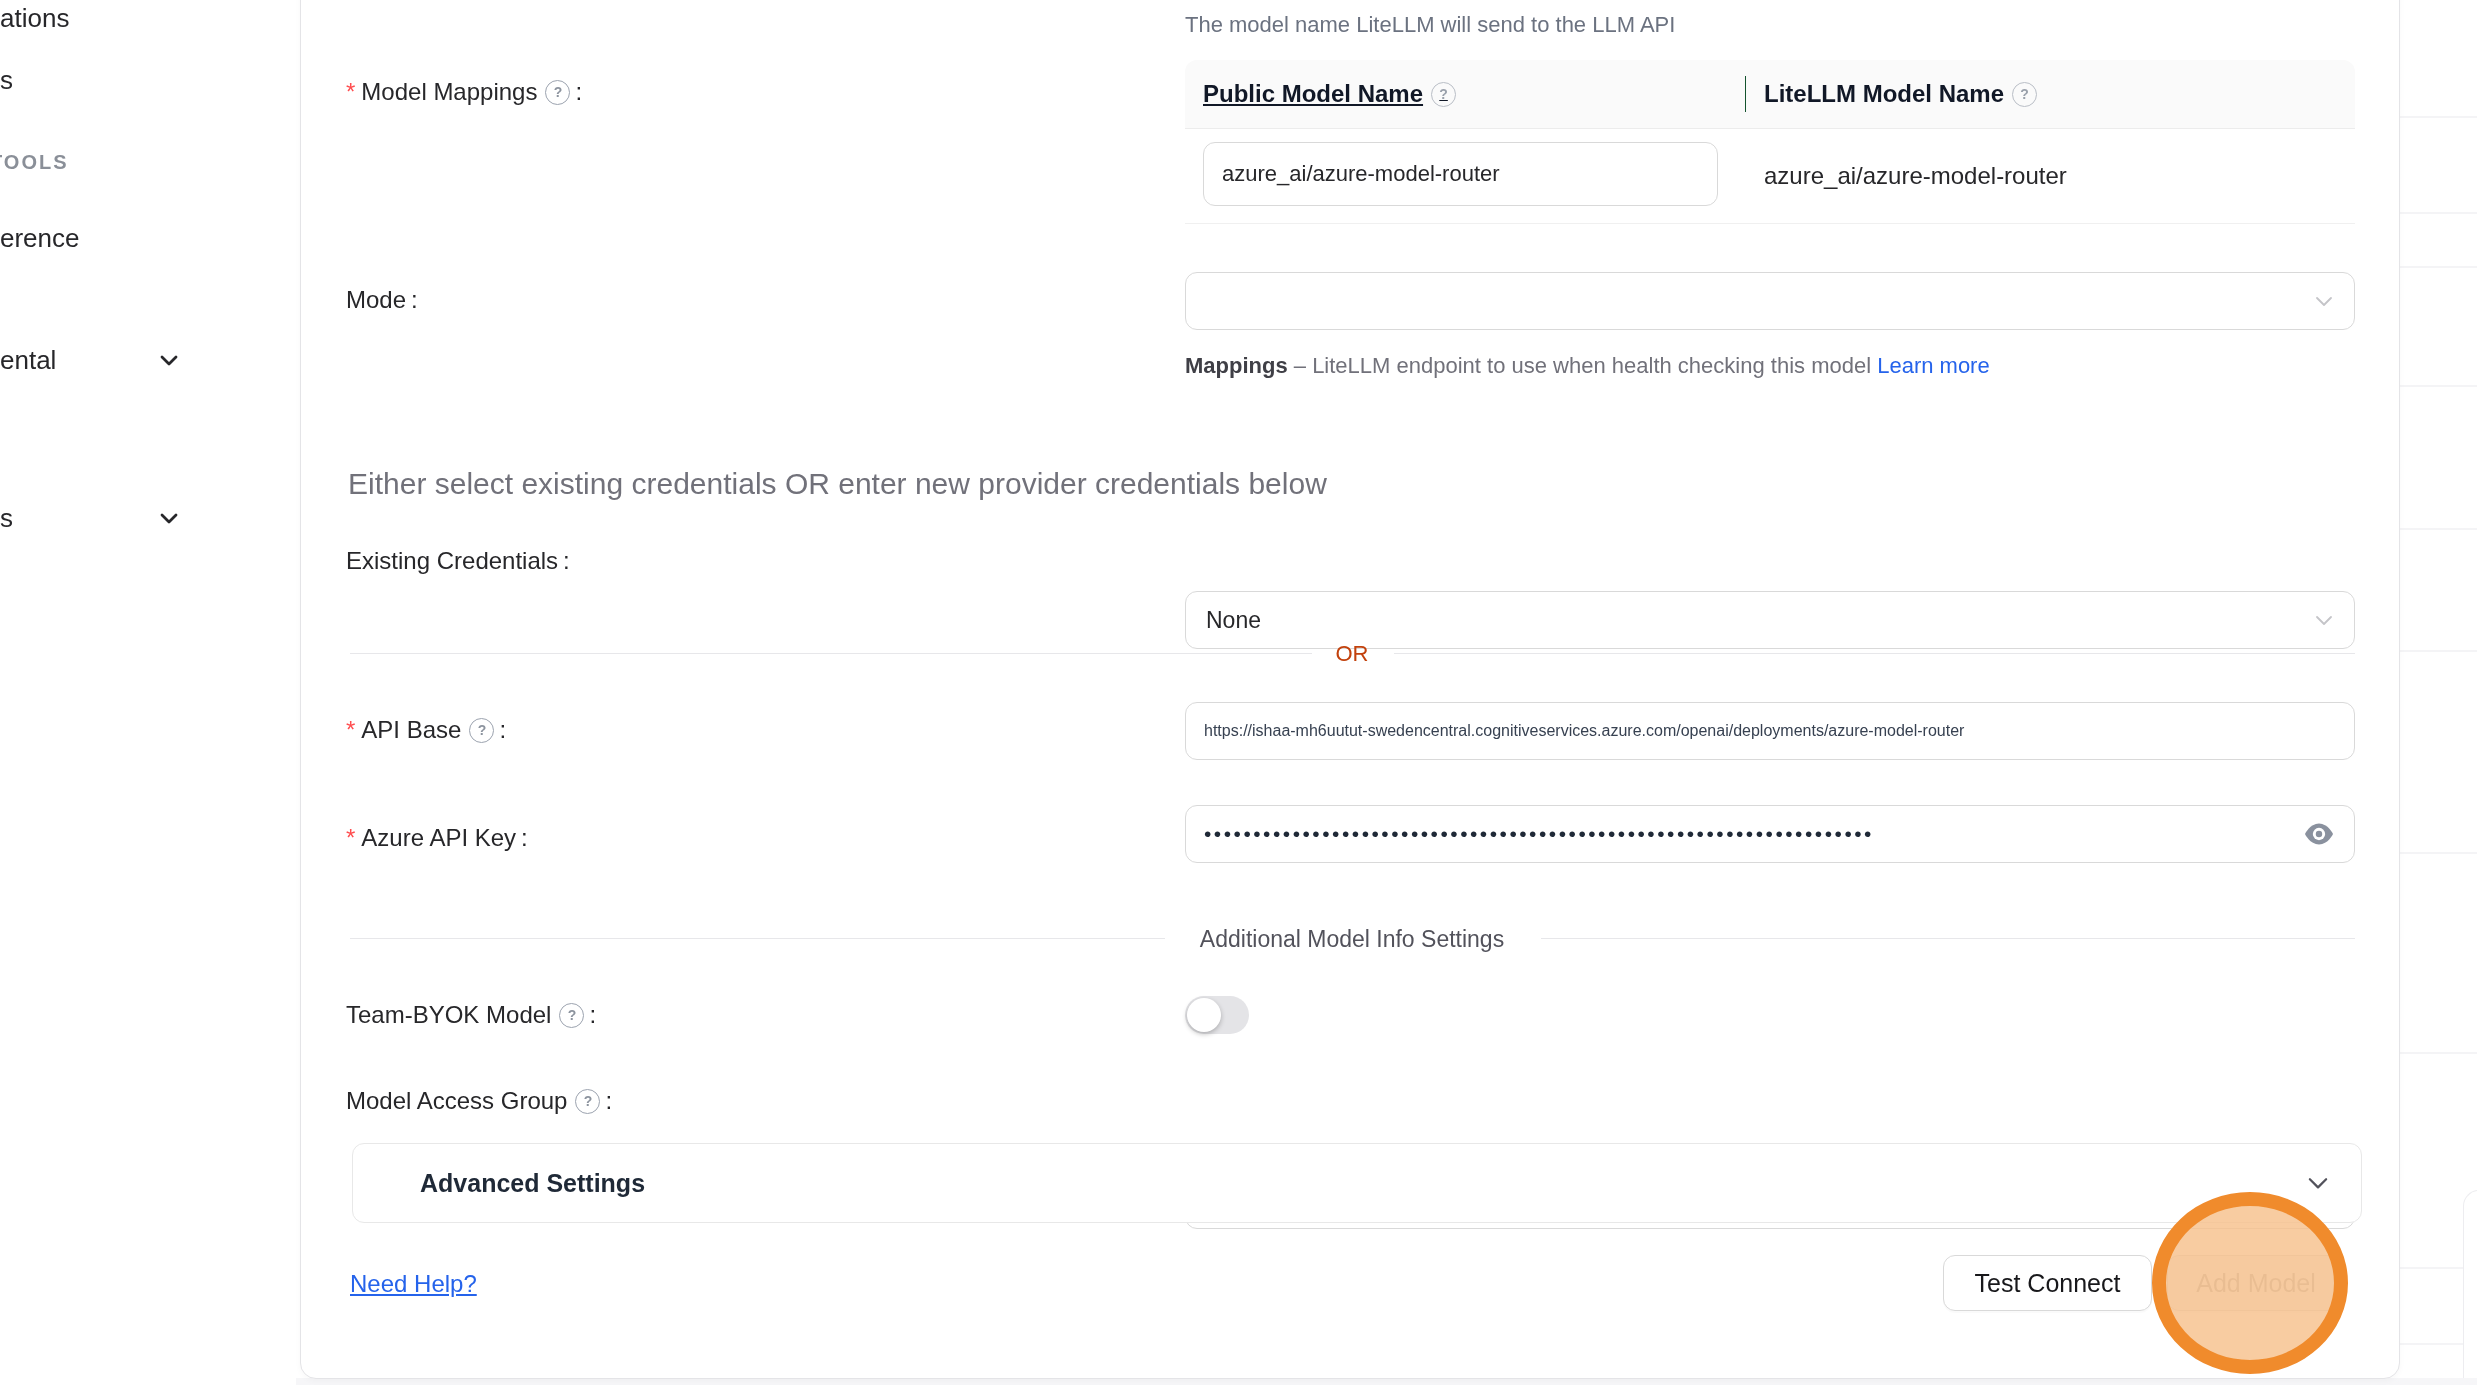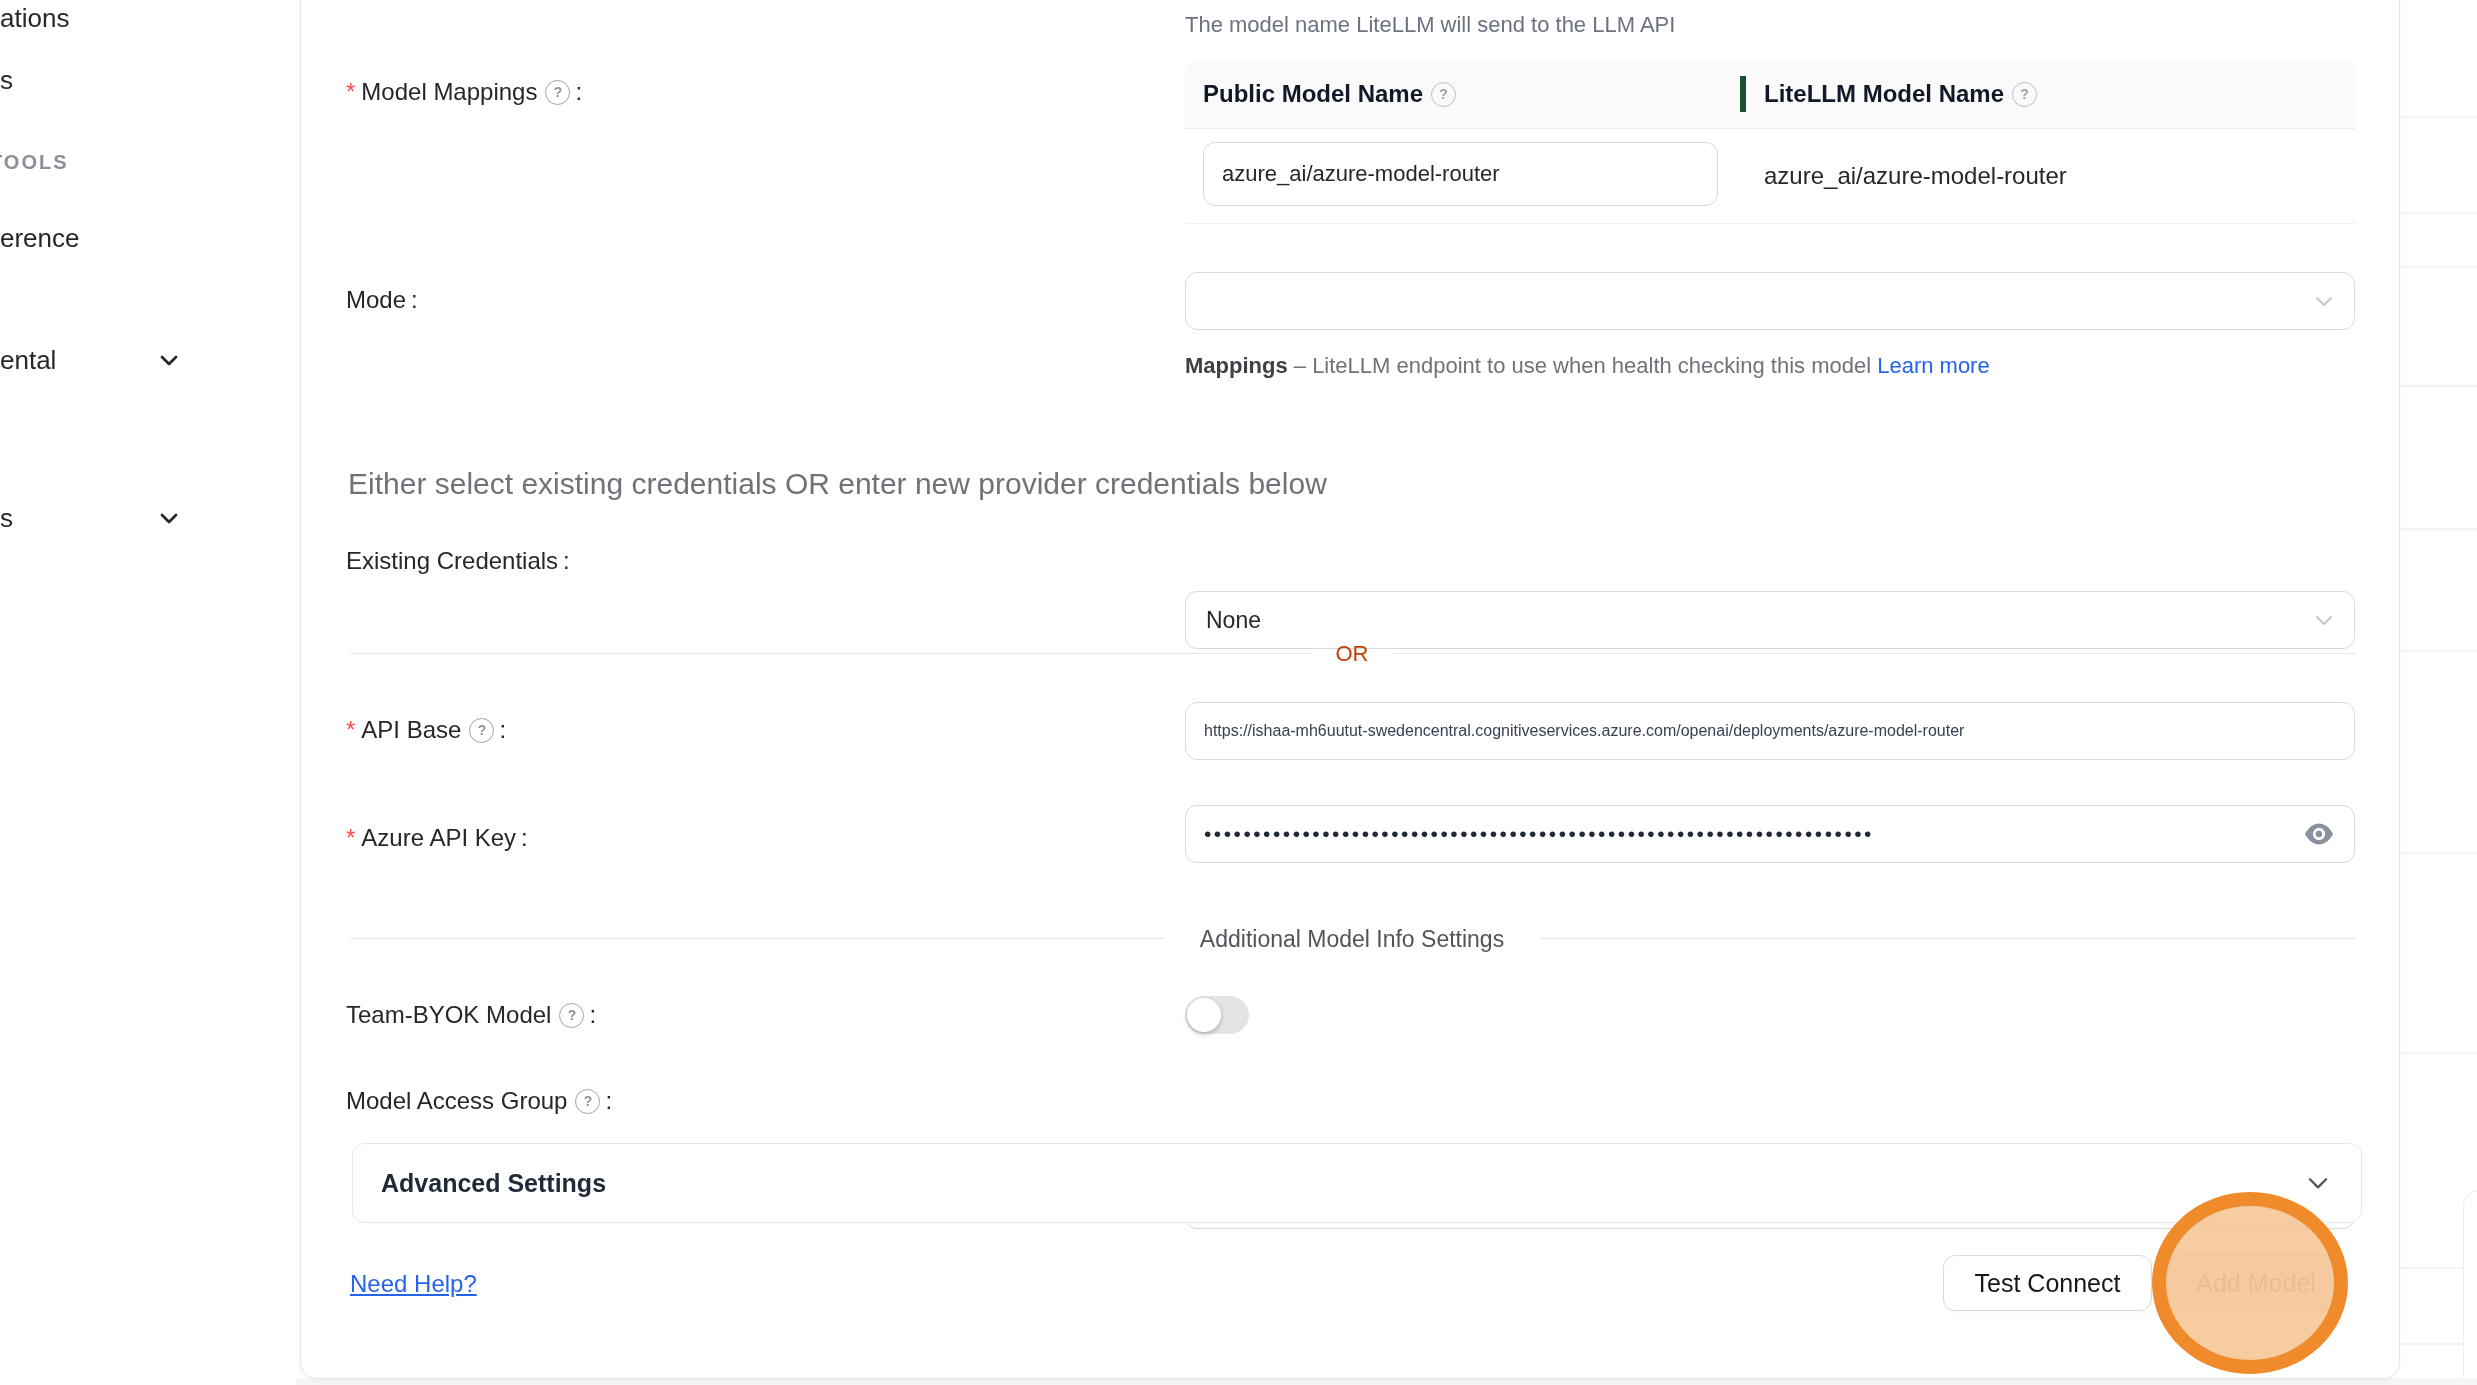--- a/index.html
+++ b/index.html
@@ -30,21 +30,21 @@
   .placeholder{color:#bfbfbf;}
   .hint{position:absolute;left:1185px;font-size:22px;color:#6b7280;transform:translateY(-50%);white-space:nowrap;}
   .hr{position:absolute;height:1px;background:#e7e7ea;}
   .divider-text{position:absolute;left:1352px;transform:translate(-50%,-50%);font-size:22px;color:#c2410c;white-space:nowrap;}
 
   
   .mm-table{position:absolute;left:1185px;top:60px;width:1170px;}
   .mm-head{display:flex;background:#fafafa;border-radius:12px 12px 0 0;border-bottom:1px solid #ececec;height:68px;align-items:center;}
   .mm-th{display:flex;align-items:center;font-size:24px;font-weight:700;color:#111827;padding-left:18px;box-sizing:border-box;}
   .mm-th .qicon{border-color:#b9bec6;color:#9aa1ab;}
-  .mm-col1{width:561px;border-right:6px solid #14532d;height:36px;}
+  .mm-col1{width:561px;border-right:1px solid #14532d;height:36px;text-decoration:underline;}
   .mm-col2{flex:1;height:36px;}
   .mm-row{position:relative;height:94px;border-bottom:1px solid #f0f0f0;}
   .mm-input{position:absolute;left:18px;top:13px;width:515px;height:64px;box-sizing:border-box;
             border:1px solid #d9d9d9;border-radius:12px;display:flex;align-items:center;padding:0 18px;font-size:22px;color:#27272a;background:#fff;}
   .mm-val{position:absolute;left:561px;top:50%;transform:translateY(-50%);padding-left:18px;font-size:24px;color:#27272a;}
 
   .helpline{position:absolute;left:1185px;top:346px;width:815px;font-size:22px;line-height:40px;color:#71717a;}
   .helpline b{color:#3f3f46;}
   .link{color:#2563eb;cursor:pointer;}
 
@@ -53,21 +53,21 @@
   .urltext{font-size:16px;color:#374151;white-space:nowrap;overflow:hidden;width:100%;}
   .dots{font-size:21px;letter-spacing:2.5px;color:#1f2937;white-space:nowrap;overflow:hidden;flex:1;}
 
   
   .toggle{position:absolute;left:1185px;top:996px;width:64px;height:38px;border-radius:19px;background:#e4e4e7;cursor:pointer;}
   .knob{position:absolute;left:2px;top:2px;width:34px;height:34px;border-radius:50%;background:#fff;box-shadow:0 2px 5px rgba(0,0,0,0.25);}
 
   
   .adv{position:absolute;left:352px;top:1143px;width:2010px;height:80px;border:1px solid #e8e8e8;border-radius:12px;background:#fff;
        display:flex;align-items:center;justify-content:space-between;padding:0 28px;box-sizing:border-box;cursor:pointer;}
-  .adv-title{font-size:25px;font-weight:700;color:#1f2937;}
+  .adv-title{font-size:25px;font-weight:700;color:#1f2937;margin-left:39px;}
 
   
   .btn{position:absolute;top:1255px;height:56px;border:1px solid #d9d9d9;border-radius:12px;background:#fff;
        display:flex;align-items:center;justify-content:center;font-size:25px;color:#18181b;box-sizing:border-box;box-shadow:0 2px 0 rgba(0,0,0,0.02);cursor:pointer;}
   .btn-disabled{background:#f5f5f5;color:rgba(0,0,0,0.30);cursor:not-allowed;}
   .needhelp{position:absolute;left:350px;top:1284px;transform:translateY(-50%);font-size:24px;font-weight:500;color:#2563eb;cursor:pointer;text-decoration:underline;}
 
   
   .annot{position:absolute;left:2152px;top:1192px;width:196px;height:182px;border-radius:50%;
          border:14px solid #f08b2c;background:rgba(247,193,140,0.82);box-sizing:border-box;pointer-events:none;}

